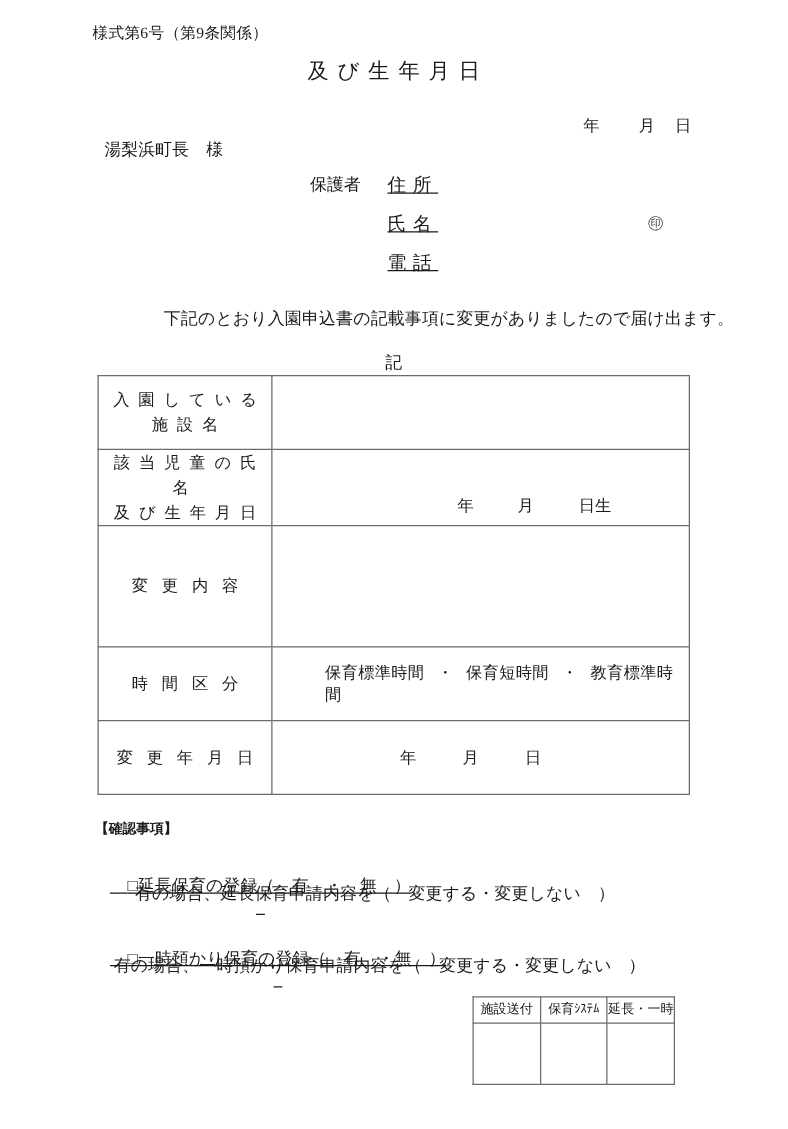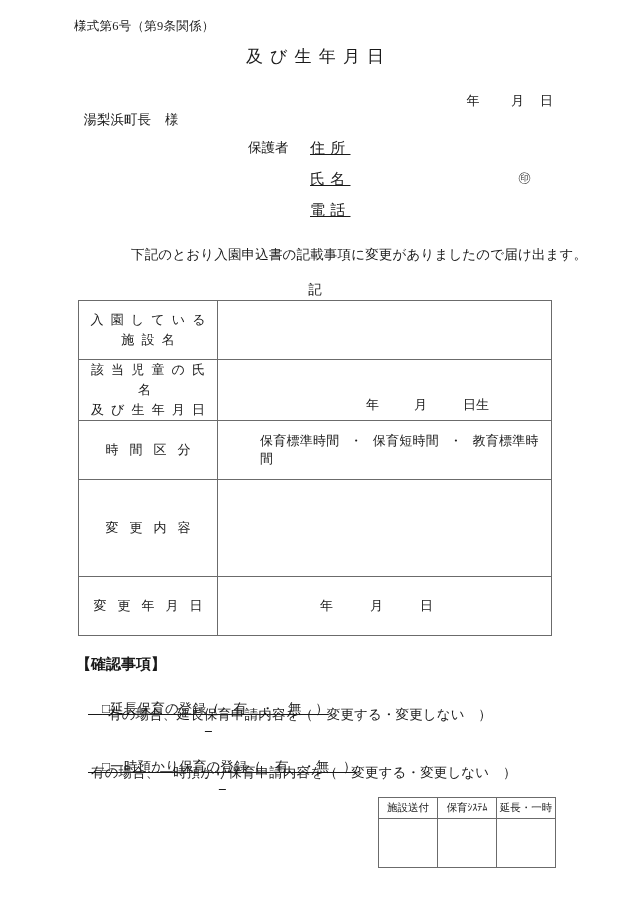--- a/index.html
+++ b/index.html
@@ -141,21 +141,21 @@
     padding-left: 90px;
     font-size: 13px;
   }
   .change-date-line span { display: inline-block; }
   .change-date-line .d-y { width: 50px; }
   .change-date-line .d-m { width: 50px; }
 
   
   #confirm-heading {
     left: 76px; top: 655px;
-    font-size: 15px;
+    font-size: 11px;
     font-weight: bold;
     font-family: "DejaVu Serif", "Liberation Serif", serif;
   }
   .check-item-main {
     font-size: 13.5px;
     letter-spacing: 0.01em;
     text-decoration: underline;
   }
   .check-item-sub {
     font-size: 13.5px;
@@ -164,21 +164,21 @@
   #check1-main { left: 88px; top: 684px; }
   #check1-sub  { left: 108px; top: 706px; }
   #check2-main { left: 88px; top: 742px; }
   #check2-sub  { left: 91px; top: 764px; }
 
   
   #office-box {
     position: absolute;
     left: 378px;
     top: 797px;
-    width: 178px;
+    width: 162px;
     border-collapse: collapse;
     table-layout: fixed;
   }
   #office-box td {
     border: 1px solid #6b6b6b;
     text-align: center;
     font-size: 10.5px;
     padding: 0;
   }
   #office-box td.head {
@@ -238,38 +238,38 @@
           <span class="lbl-line">及び生年月日</span>
         </td>
         <td class="value">
           <div class="dob-line">
             <span class="d-y">年</span><span class="d-m">月</span><span>日生</span>
           </div>
         </td>
       </tr>
 
       <tr>
+        <td class="label" style="height:96px;">
+          <span class="lbl-single">変更内容</span>
+        </td>
+        <td class="value"></td>
+      </tr>
+
+      <tr>
         <td class="label" style="height:58px;">
           <span class="lbl-single">時間区分</span>
         </td>
         <td class="value">
           <div class="time-options">
             <span>保育標準時間</span><span class="sep">・</span><span>保育短時間</span><span class="sep">・</span><span>教育標準時間</span>
           </div>
         </td>
       </tr>
 
       <tr>
-        <td class="label" style="height:96px;">
-          <span class="lbl-single">変更内容</span>
-        </td>
-        <td class="value"></td>
-      </tr>
-
-      <tr>
         <td class="label" style="height:58px;">
           <span class="lbl-single">変更年月日</span>
         </td>
         <td class="value">
           <div class="change-date-line">
             <span class="d-y">年</span><span class="d-m">月</span><span>日</span>
           </div>
         </td>
       </tr>
     </tbody>

